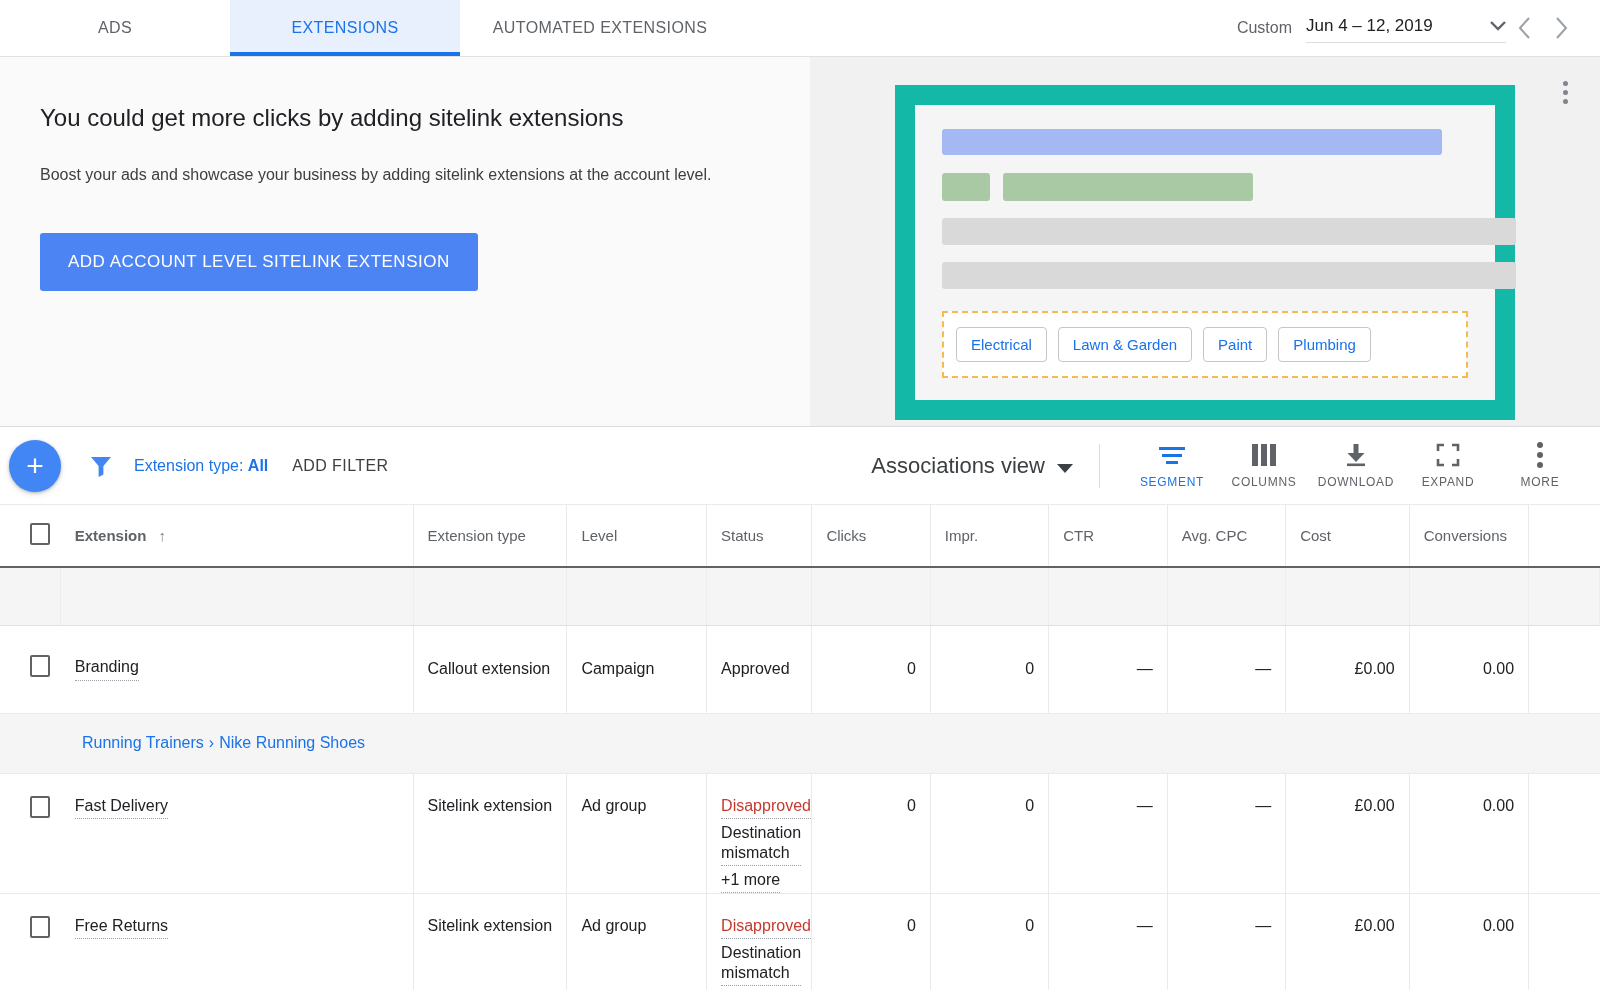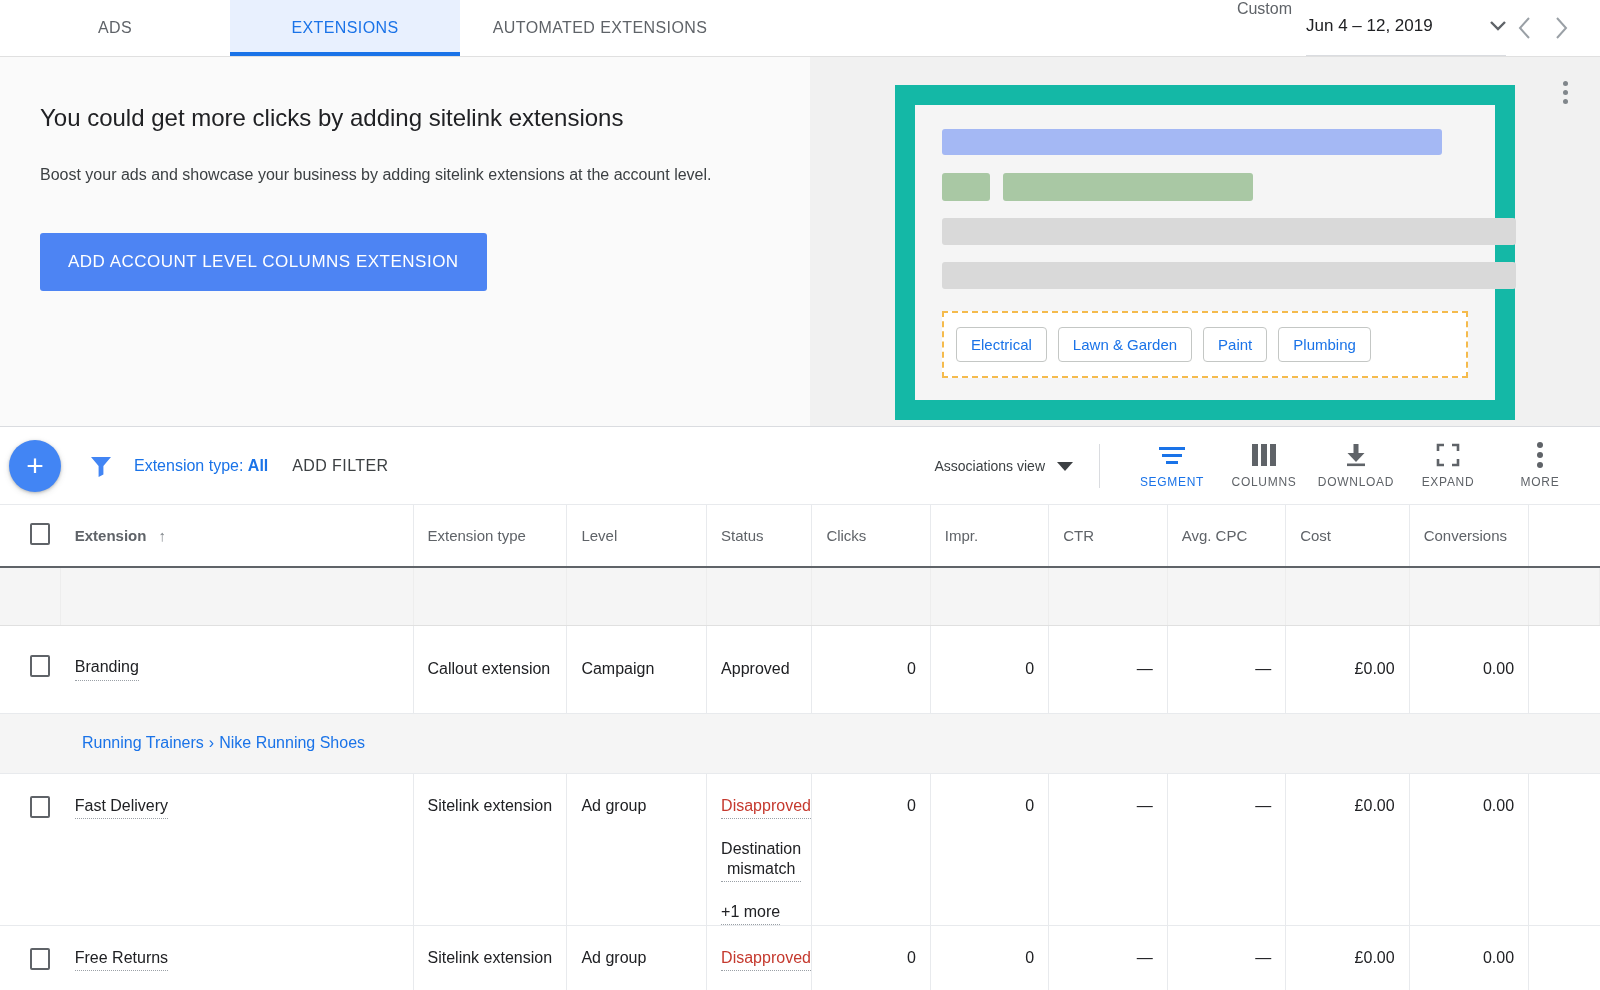--- a/index.html
+++ b/index.html
@@ -38,20 +38,21 @@
     content: "";
     position: absolute;
     left: 0; right: 0; bottom: 0;
     height: 4px;
     background: #1a73e8;
   }
 
   .daterange {
     margin-left: auto;
     display: flex;
+    align-items: center;
     padding-right: 20px;
     gap: 0;
   }
   .dr-custom {
     font-size: 16px;
     color: #5f6368;
     margin-right: 14px;
   }
   .dr-value-wrap {
     display: flex;
@@ -211,21 +212,21 @@
   .add-filter {
     margin-left: 24px;
     font-size: 16px;
     letter-spacing: .4px;
     color: #3c4043;
     cursor: pointer;
   }
   .view-select {
     margin-left: auto;
     display: flex; align-items: center; gap: 12px;
-    font-size: 14px; color: #3c4043;
+    font-size: 22px; color: #3c4043;
     cursor: pointer;
   }
   .tbar-divider {
     width: 1px; height: 44px; background: #dadce0;
     margin: 0 26px;
   }
   .tbar-actions { display: flex; align-items: center; padding-right: 14px; }
   .tbar-item {
     width: 92px;
     display: flex; flex-direction: column;
@@ -287,21 +288,21 @@
     color: #202124;
     border-bottom: 1px solid #e8eaed;
     line-height: 1.3;
   }
   .dotted {
     border-bottom: 1px dotted #9aa0a6;
     padding-bottom: 2px;
     cursor: pointer;
     display: inline-block;
   }
-  .status-stack { display: flex; flex-direction: column; gap: 20px; align-items: flex-start; text-align: center; }
+  .status-stack { display: flex; flex-direction: column; gap: 4px; align-items: flex-start; }
   .status-stack span { font-size: 16px; line-height: 1.25; }
   .disapproved { color: #c5392e; white-space: nowrap; }
   .status-cell { overflow: hidden; }
 
   .bc-row td {
     height: 60px;
     background: #f5f5f5;
     border-right: none;
     border-bottom: 1px solid #e8eaed;
     padding-left: 82px;
@@ -344,21 +345,21 @@
           <path d="M2 1l9 10-9 10" fill="none" stroke="#9aa0a6" stroke-width="2"></path>
         </svg>
     </div>
   </div>
 </div>
 
 <div class="promo">
   <div class="promo-left">
     <div class="promo-title">You could get more clicks by adding sitelink extensions</div>
     <div class="promo-body">Boost your ads and showcase your business by adding sitelink extensions at the account level.</div>
-    <button class="promo-btn">ADD ACCOUNT LEVEL COLUMNS EXTENSION</button>
+    <button class="promo-btn">ADD ACCOUNT LEVEL SITELINK EXTENSION</button>
   </div>
 
   <div class="promo-right">
     <div class="promo-menu">
       <i></i>
         <i></i>
         <i></i>
     </div>
 
     <div class="mock-card">

